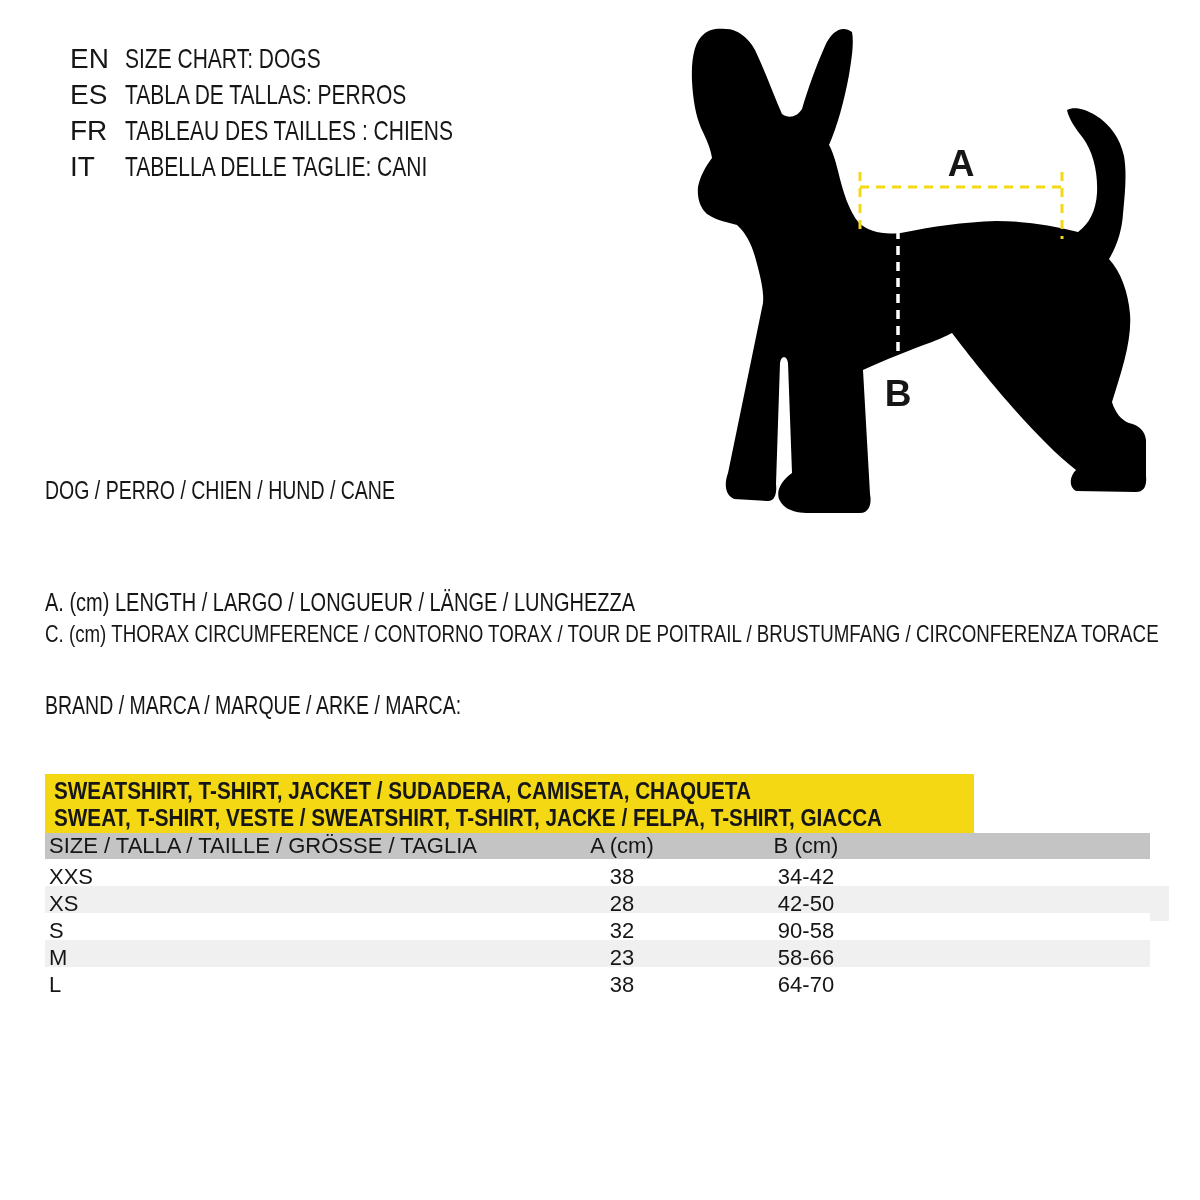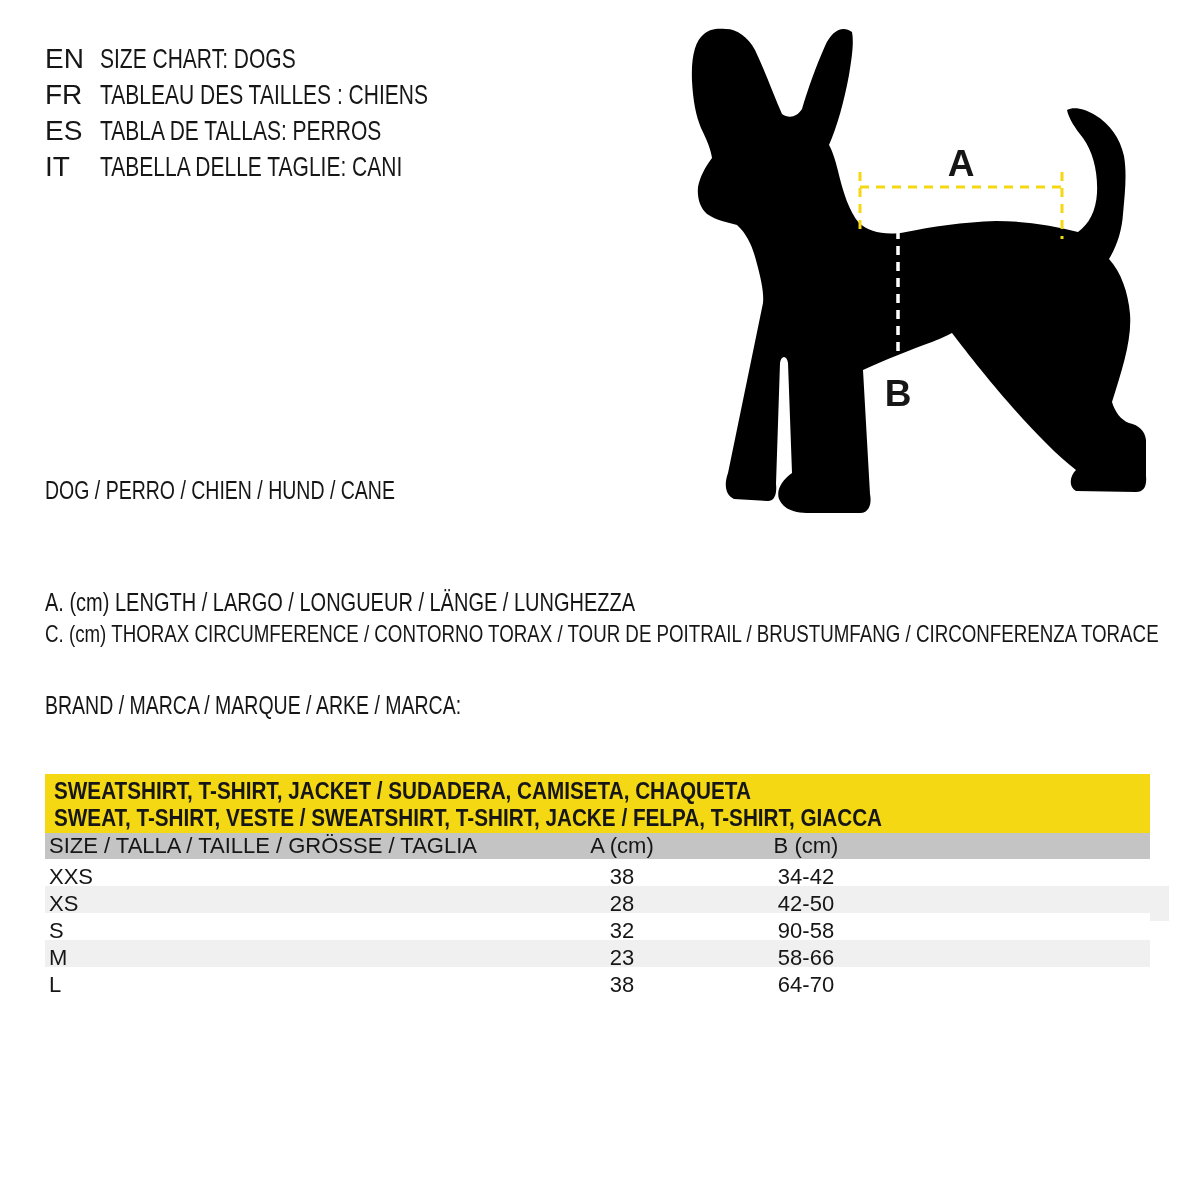--- a/index.html
+++ b/index.html
@@ -11,31 +11,31 @@
   .nowrap{white-space:nowrap;}
   
   .sx75{transform:scaleX(.75);transform-origin:0 50%;}
   .sx78{transform:scaleX(.78);transform-origin:0 50%;}
   .sx80{transform:scaleX(.80);transform-origin:0 50%;}
   .sx90{transform:scaleX(.90);transform-origin:0 50%;}
 
   
   .lang-block{left:45px;top:41px;}
   .lang-row{display:flex;height:36px;align-items:center;font-size:28px;}
-  .lang-code{width:55px;flex:0 0 55px;}
+  .lang-code{width:55px;flex:0 0 55px;margin-left:25px;}
   .lang-title{white-space:nowrap;}
 
   
   .animal-label{left:45px;top:476px;font-size:25px;}
   .legend-a{left:45px;top:588px;font-size:25px;}
   .legend-c{left:45px;top:620px;font-size:24px;}
   .brand-line{left:45px;top:691px;font-size:25px;}
 
   
-  .banner{left:45px;top:774px;width:1105px;height:59px;padding:4px 0 0 9px;box-sizing:border-box;}
+  .banner{left:45px;top:774px;width:929px;height:59px;padding:4px 0 0 9px;box-sizing:border-box;}
   .banner-line{font-size:23px;font-weight:bold;line-height:27px;}
 
   
   .tbl-row{left:45px;width:1105px;height:35px;}
   .tbl-header{top:833px;height:26px;}
   .cell{position:absolute;top:0;height:100%;display:flex;align-items:center;font-size:22px;}
   .cell-size{left:4px;width:520px;justify-content:flex-start;}
   .cell-a{left:477px;width:200px;justify-content:center;text-align:center;}
   .cell-b{left:661px;width:200px;justify-content:center;}
 
@@ -47,26 +47,26 @@
 <body>
 
 <div class="page">
 
   <div class="abs lang-block">
     <div class="lang-row">
       <span class="lang-code">EN</span>
       <span class="lang-title sx75 nowrap">SIZE CHART: DOGS</span>
     </div>
     <div class="lang-row">
+      <span class="lang-code">ES</span>
+      <span class="lang-title sx75 nowrap">TABLA DE TALLAS: PERROS</span>
+    </div>
+    <div class="lang-row">
       <span class="lang-code">FR</span>
       <span class="lang-title sx75 nowrap">TABLEAU DES TAILLES : CHIENS</span>
-    </div>
-    <div class="lang-row">
-      <span class="lang-code">ES</span>
-      <span class="lang-title sx75 nowrap">TABLA DE TALLAS: PERROS</span>
     </div>
     <div class="lang-row">
       <span class="lang-code">IT</span>
       <span class="lang-title sx75 nowrap">TABELLA DELLE TAGLIE: CANI</span>
     </div>
   </div>
 
   <div class="abs dog-figure">
     <svg width="480" height="500" viewBox="0 0 480 500">
       <path fill="#000000" d="

